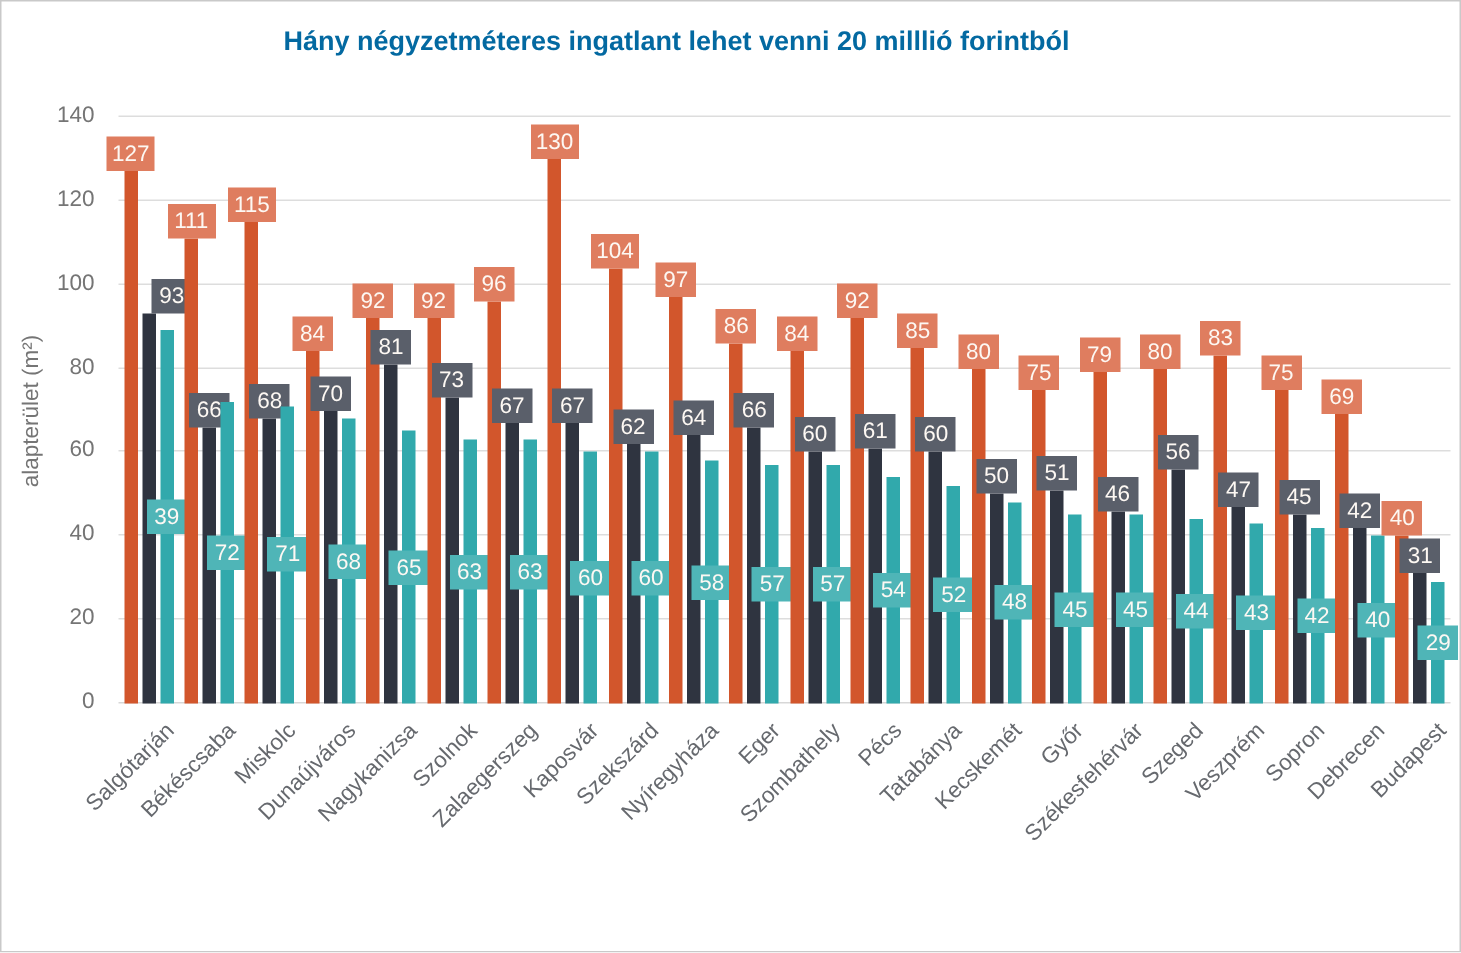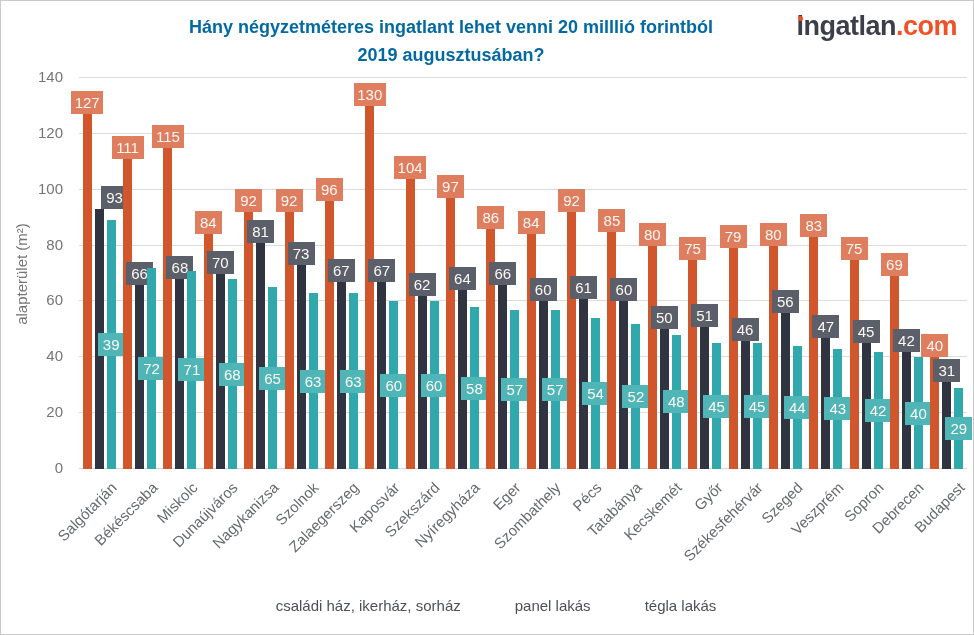--- a/index.html
+++ b/index.html
@@ -33,26 +33,22 @@
   .legend-swatch{width:11px;height:11px;}
   .legend-label{font-size:15px;color:#4b5058;}
 </style>
 </head>
 <body>
 
 <div id="frame">
 
   <div id="title">
     <span>Hány négyzetméteres ingatlant lehet venni 20 milllió forintból</span><br>
-    <span>2019 augusztusában?</span>
   </div>
 
-  <div id="logo">
-    <span class="dark"><span>ingatlan</span><span class="idot"></span></span><span class="orange">.com</span>
-  </div>
 
   <div id="plot">
     <div id="y-axis-title">alapterület (m²)</div>
 
   <div class="gridline zero" style="bottom: 0px;"></div>
       <div class="ytick" style="left: -68px; bottom: -7px;">0</div>
       <div class="gridline" style="bottom: 55.8571px;"></div>
       <div class="ytick" style="left: -68px; bottom: 48.8571px;">20</div>
       <div class="gridline" style="bottom: 111.714px;"></div>
       <div class="ytick" style="left: -68px; bottom: 104.714px;">40</div>
@@ -215,27 +211,13 @@
       <div class="xlabel" style="left: 665.455px; top: 400px;">Debrecen</div>
       <div class="bar" style="left: 851.318px; height: 111.714px; background: rgb(210, 86, 44);"></div>
       <div class="vlabel" style="background: rgb(223, 125, 95); min-width: 27px; left: 842.318px; bottom: 111.714px;">40</div>
       <div class="bar" style="left: 863.318px; height: 86.5786px; background: rgb(47, 52, 64);"></div>
       <div class="vlabel" style="background: rgb(90, 95, 106); min-width: 27px; left: 854.318px; bottom: 86.5786px;">31</div>
       <div class="bar" style="left: 875.318px; height: 80.9929px; background: rgb(49, 169, 172);"></div>
       <div class="vlabel" style="background: rgb(79, 181, 183); min-width: 27px; left: 866.318px; bottom: 28.9964px;">29</div>
       <div class="xlabel" style="left: 705.818px; top: 400px;">Budapest</div>
     </div>
 
-  <div id="legend">
-    <div class="legend-item">
-      <span class="legend-swatch"></span>
-      <span class="legend-label">családi ház, ikerház, sorház</span>
-    </div>
-    <div class="legend-item">
-      <span class="legend-swatch"></span>
-      <span class="legend-label">panel lakás</span>
-    </div>
-    <div class="legend-item">
-      <span class="legend-swatch"></span>
-      <span class="legend-label">tégla lakás</span>
-    </div>
-  </div>
 </div>
 
 </body></html>

